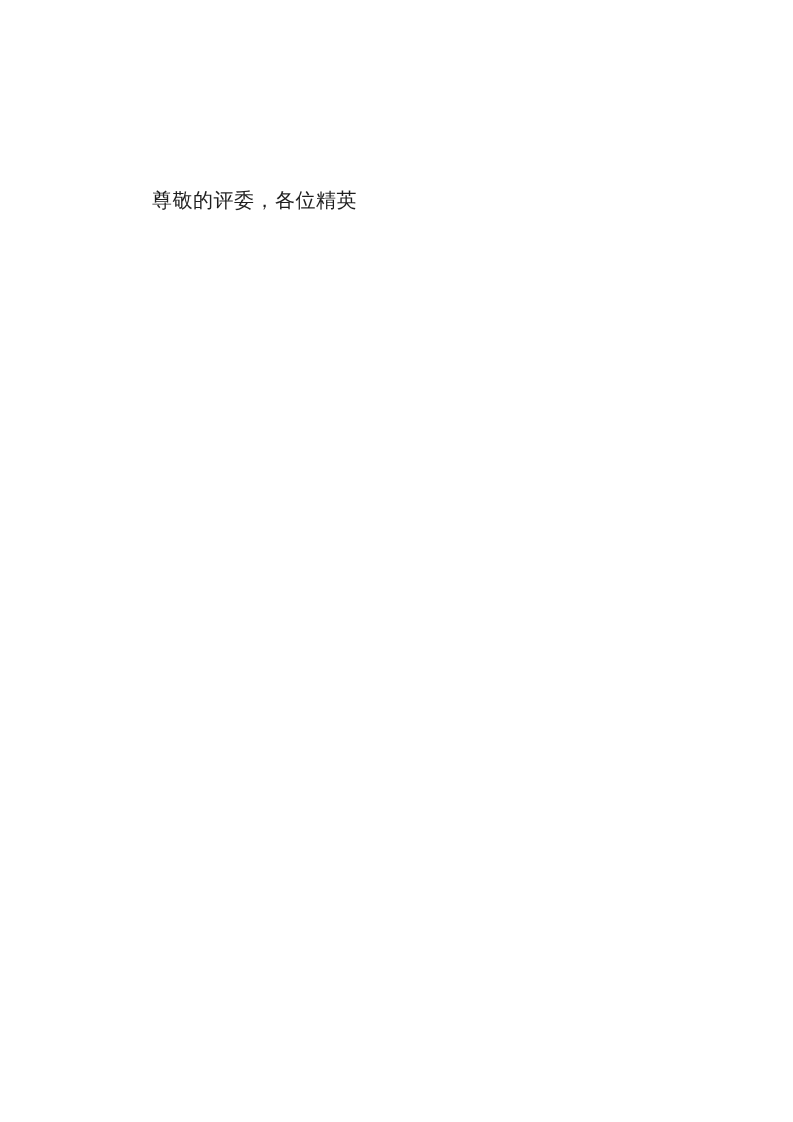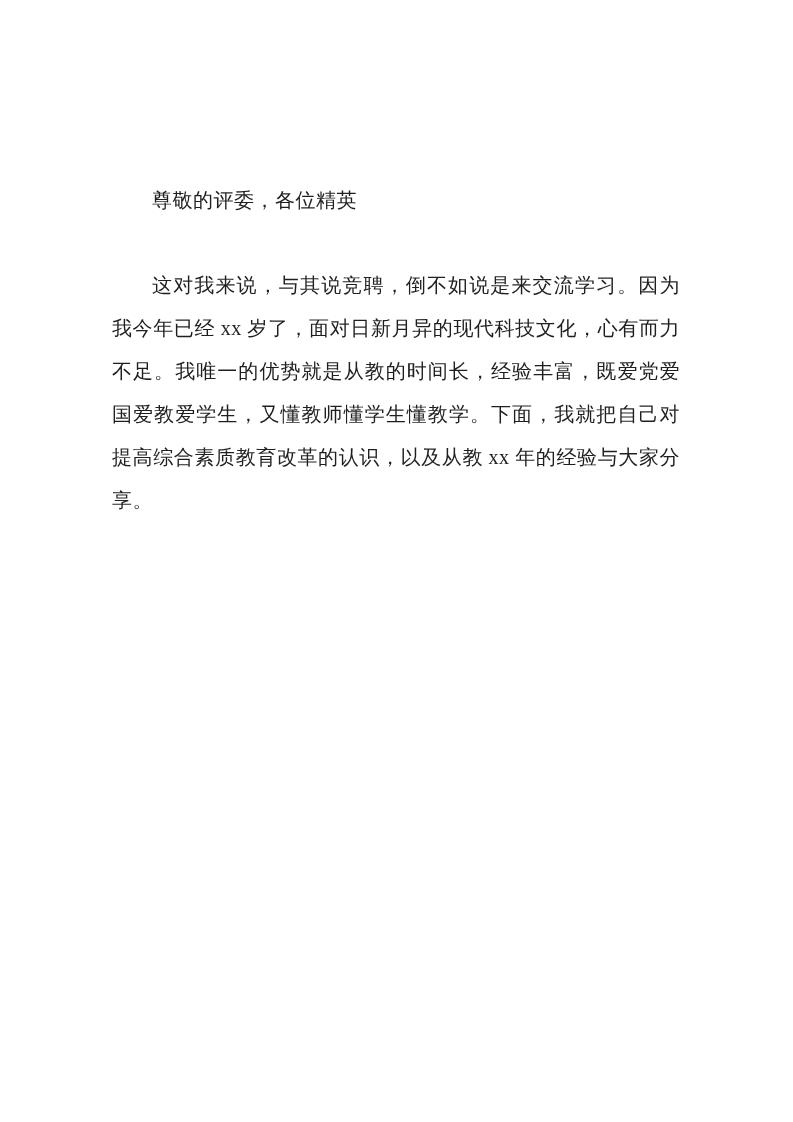--- a/index.html
+++ b/index.html
@@ -27,14 +27,13 @@
     text-align: justify;
     letter-spacing: 0.5px;
     word-break: break-all;
   }
 </style>
 </head>
 <body>
 
 <div class="page">
   <p class="para">尊敬的评委，各位精英</p>
-  <p class="para">这对我来说，与其说竞聘，倒不如说是来交流学习。因为我今年已经 xx 岁了，面对日新月异的现代科技文化，心有而力不足。我唯一的优势就是从教的时间长，经验丰富，既爱党爱国爱教爱学生，又懂教师懂学生懂教学。下面，我就把自己对提高综合素质教育改革的认识，以及从教 xx 年的经验与大家分享。</p>
 </div>
 
 </body></html>

